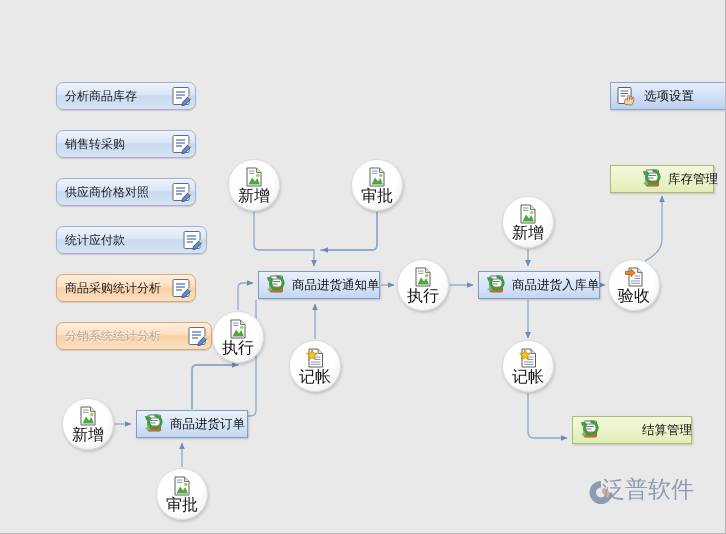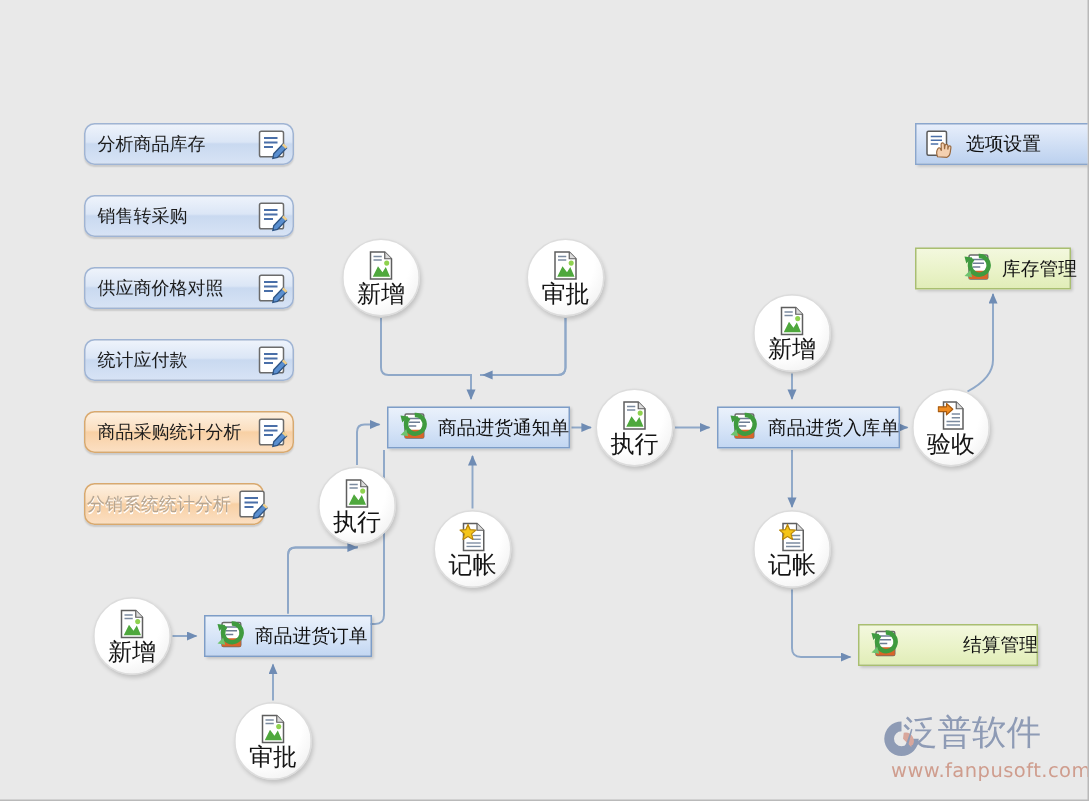--- a/index.html
+++ b/index.html
@@ -250,21 +250,21 @@
           <line x1="5" y1="7" x2="14" y2="7"></line>
           <line x1="5" y1="10" x2="14" y2="10"></line>
           <line x1="5" y1="13" x2="11" y2="13"></line>
         </g>
         <path d="M11.5,17.5 L17.5,11.2 L20,13.6 L14,19.9 L10.9,20.6 z" fill="#5a8fd0" stroke="#2f5585" stroke-width="0.9"></path>
         <path d="M17.5,11.2 L20,13.6" stroke="#f2d08a" stroke-width="1.6"></path>
       </svg>
     </span>
   </div>
 
-  <div class="menu-btn blue" style="left:56px; top:226px; width:140px;">
+  <div class="menu-btn blue" style="left:56px; top:226px; width:151px;">
     <span class="mlabel">统计应付款</span>
     <span class="edit-icon">
       <svg width="22" height="22" viewBox="0 0 22 22">
         <rect x="2" y="2.5" width="16" height="17" rx="1.2" fill="#ffffff" stroke="#6b6b6b" stroke-width="1"></rect>
         <g stroke="#4a6fa8" stroke-width="1.2">
           <line x1="5" y1="7" x2="14" y2="7"></line>
           <line x1="5" y1="10" x2="14" y2="10"></line>
           <line x1="5" y1="13" x2="11" y2="13"></line>
         </g>
         <path d="M11.5,17.5 L17.5,11.2 L20,13.6 L14,19.9 L10.9,20.6 z" fill="#5a8fd0" stroke="#2f5585" stroke-width="0.9"></path>
@@ -282,21 +282,21 @@
           <line x1="5" y1="7" x2="14" y2="7"></line>
           <line x1="5" y1="10" x2="14" y2="10"></line>
           <line x1="5" y1="13" x2="11" y2="13"></line>
         </g>
         <path d="M11.5,17.5 L17.5,11.2 L20,13.6 L14,19.9 L10.9,20.6 z" fill="#5a8fd0" stroke="#2f5585" stroke-width="0.9"></path>
         <path d="M17.5,11.2 L20,13.6" stroke="#f2d08a" stroke-width="1.6"></path>
       </svg>
     </span>
   </div>
 
-  <div class="menu-btn orange disabled" style="left:56px; top:322px; width:120px;justify-content:center;">
+  <div class="menu-btn orange disabled" style="left:56px; top:322px; width:156px;justify-content:center;">
     <span class="mlabel">分销系统统计分析</span>
     <span class="edit-icon">
       <svg width="22" height="22" viewBox="0 0 22 22">
         <rect x="2" y="2.5" width="16" height="17" rx="1.2" fill="#ffffff" stroke="#6b6b6b" stroke-width="1"></rect>
         <g stroke="#4a6fa8" stroke-width="1.2">
           <line x1="5" y1="7" x2="14" y2="7"></line>
           <line x1="5" y1="10" x2="14" y2="10"></line>
           <line x1="5" y1="13" x2="11" y2="13"></line>
         </g>
         <path d="M11.5,17.5 L17.5,11.2 L20,13.6 L14,19.9 L10.9,20.6 z" fill="#5a8fd0" stroke="#2f5585" stroke-width="0.9"></path>
@@ -574,16 +574,15 @@
   </div>
 
   <div id="watermark">
     <span id="wm-mark">
       <svg width="27" height="25" viewBox="0 0 27 25">
         <path d="M13,1 A11.5,11.5 0 1,0 24.5,12.5 L18,12.5 A5,5 0 1,1 13,7.5 z" fill="#8e9bb5"></path>
         <path d="M14.5,8.5 A5.6,5.6 0 0,1 19.5,18 L14,12.5 z" fill="#d9a79c"></path>
       </svg>
     </span>
     <span id="wm-name">泛普软件</span>
-    <span id="wm-url">www.fanpusoft.com</span>
   </div>
 
 </div>
 
 </body></html>

